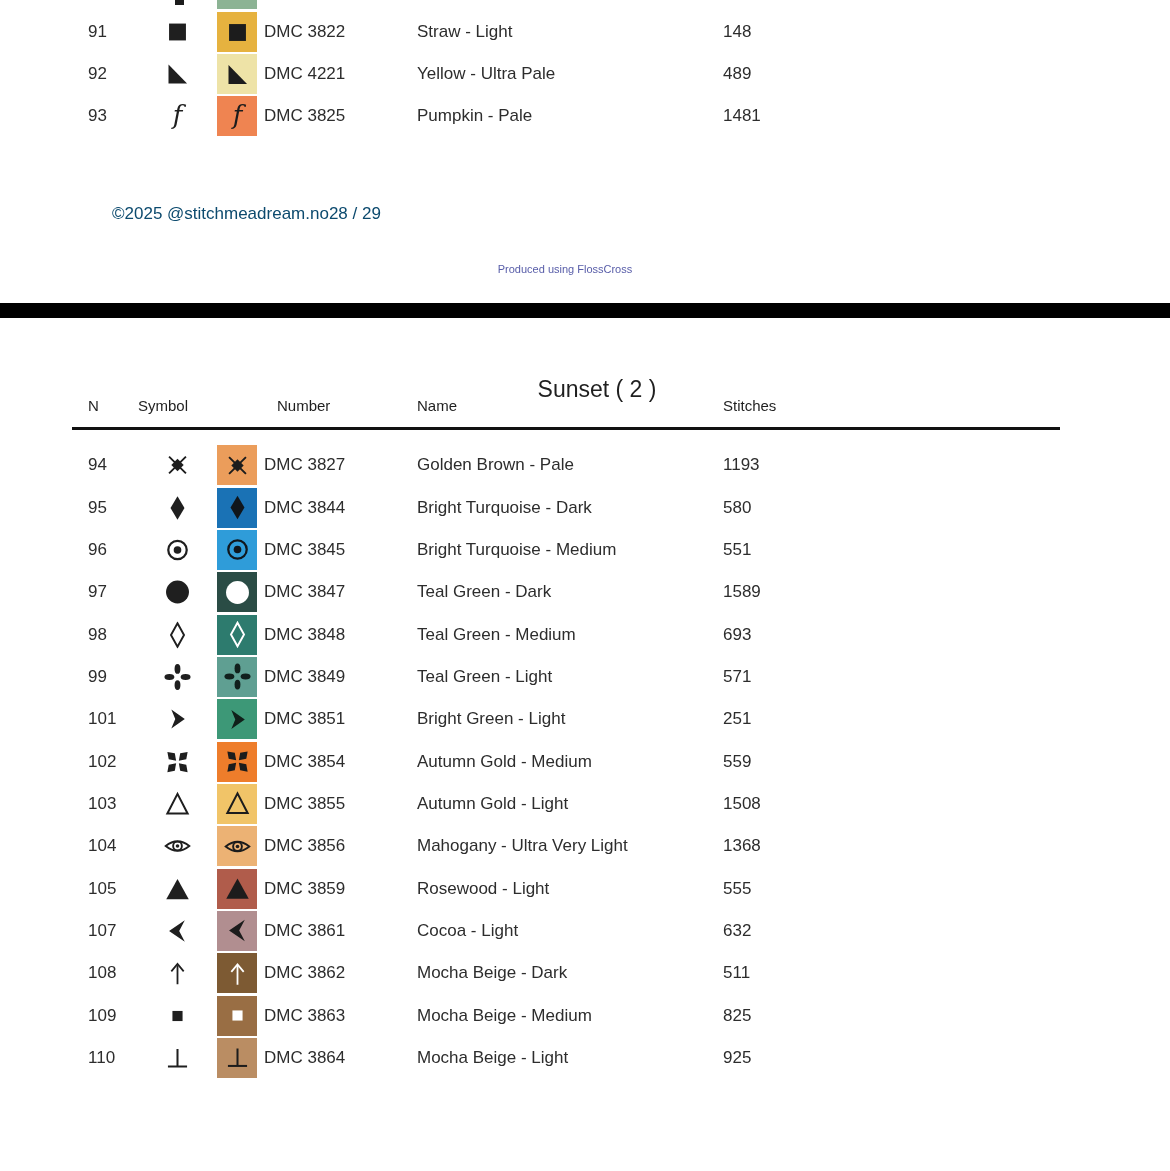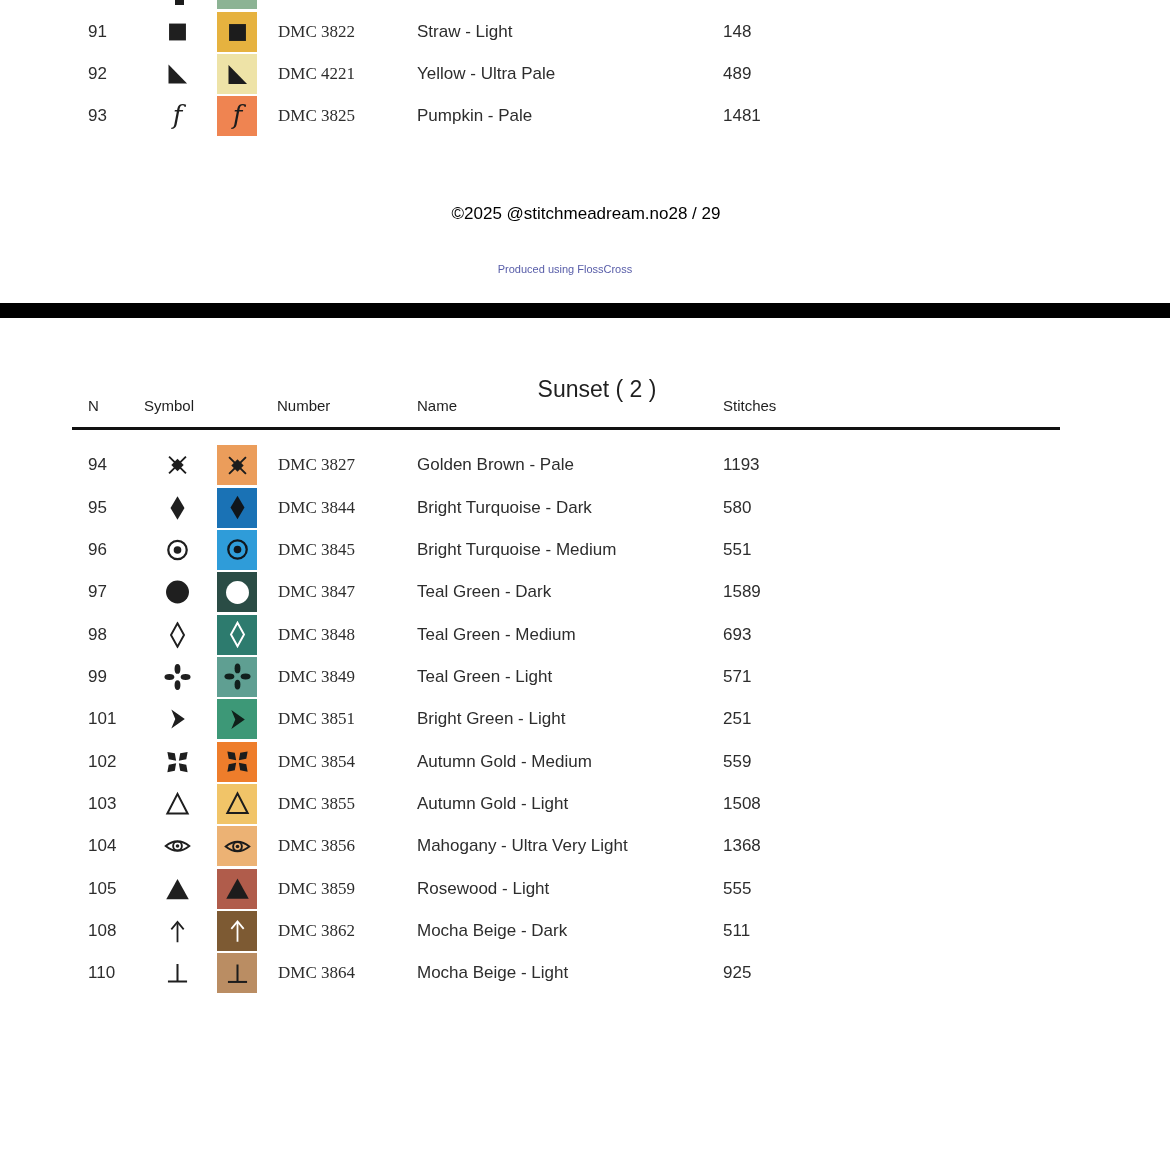--- a/index.html
+++ b/index.html
@@ -15,37 +15,37 @@
   
   .rows{position:absolute;left:0;width:1170px;}
   #rows-top{top:11px;}
   #rows-bottom{top:444px;}
   .legend-row{position:relative;height:42px;}
   #rows-bottom .legend-row{height:42.35px;}
   .cell{position:absolute;top:50%;transform:translateY(-50%);font-size:17px;white-space:nowrap;}
   .cell-n{left:88px;}
   .cell-symbol{left:147px;width:60px;display:flex;justify-content:center;align-items:center;color:#1f1f1f;}
   .cell-chip{left:217px;width:40px;height:40px;display:flex;justify-content:center;align-items:center;}
-  .cell-number{left:278px;font-family:Liberation Serif, serif;}
+  .cell-number{left:264px;}
   .cell-name{left:417px;}
   .cell-stitches{left:723px;}
   .cell-chip svg.mirror{transform:scaleX(-1);}
   
   .footer{position:absolute;top:204px;left:112px;width:948px;display:flex;
-          justify-content:center;font-size:17px;color:#000000;}
+          justify-content:flex-start;font-size:17px;color:#0c4a6e;}
   .produced{position:absolute;top:263px;left:0;width:1130px;text-align:center;
             font-size:11px;cursor:pointer;}
   
   .page-divider{position:absolute;top:303px;left:0;width:1170px;height:15px;background:#000;}
   
   .legend-title{position:absolute;top:364px;left:0;width:1170px;text-align:center;
                 font-size:23px;font-weight:400;color:#1f1f1f;margin:12px;}
   .header-row{position:absolute;top:397px;left:0;width:1170px;font-size:15px;color:#1f1f1f;}
   .header-row span{position:absolute;white-space:nowrap;}
-  .hdr-n{left:88px;} .hdr-symbol{left:144px;text-align:right;} .hdr-number{left:277px;}
+  .hdr-n{left:88px;} .hdr-symbol{left:138px;text-align:right;} .hdr-number{left:277px;}
   .hdr-name{left:417px;} .hdr-stitches{left:723px;text-align:right;}
   .header-underline{position:absolute;top:427px;left:72px;width:988px;height:3px;background:#111;}
 </style>
 </head>
 <body>
 
 <div class="canvas">
 
   <section>
     <div class="partial-symbol"></div>
@@ -314,20 +314,36 @@
           <span class="cell cell-chip" style="background:#b05c4b">
             <svg viewBox="0 0 24 24" width="27" height="27" fill="currentColor" style="color:#1c1c1c">
               <polygon points="12,3 22,21 2,21"></polygon>
             </svg>
           </span>
           <span class="cell cell-number">DMC 3859</span>
           <span class="cell cell-name">Rosewood - Light</span>
           <span class="cell cell-stitches">555</span>
         </div>
         <div class="legend-row">
+          <span class="cell cell-n">107</span>
+          <span class="cell cell-symbol">
+            <svg viewBox="0 0 24 24" width="27" height="27" fill="currentColor" style="color:#1f1f1f">
+              <polygon points="18.5,2.5 4.5,12 18.5,21.5 13.5,12"></polygon>
+            </svg>
+          </span>
+          <span class="cell cell-chip" style="background:#b18e90">
+            <svg viewBox="0 0 24 24" width="27" height="27" fill="currentColor" style="color:#1c1c1c">
+              <polygon points="18.5,2.5 4.5,12 18.5,21.5 13.5,12"></polygon>
+            </svg>
+          </span>
+          <span class="cell cell-number">DMC 3861</span>
+          <span class="cell cell-name">Cocoa - Light</span>
+          <span class="cell cell-stitches">632</span>
+        </div>
+        <div class="legend-row">
           <span class="cell cell-n">108</span>
           <span class="cell cell-symbol">
             <svg viewBox="0 0 24 24" width="27" height="27" fill="currentColor" style="color:#1f1f1f">
               <g fill="none" stroke="currentColor" stroke-width="1.6">
                 <path d="M12,22 L12,5"></path>
                 <path d="M6.5,10.5 L12,4 L17.5,10.5"></path>
               </g>
             </svg>
           </span>
           <span class="cell cell-chip" style="background:#7d5a33">
@@ -336,20 +352,36 @@
                 <path d="M12,22 L12,5"></path>
                 <path d="M6.5,10.5 L12,4 L17.5,10.5"></path>
               </g>
             </svg>
           </span>
           <span class="cell cell-number">DMC 3862</span>
           <span class="cell cell-name">Mocha Beige - Dark</span>
           <span class="cell cell-stitches">511</span>
         </div>
         <div class="legend-row">
+          <span class="cell cell-n">109</span>
+          <span class="cell cell-symbol">
+            <svg viewBox="0 0 24 24" width="27" height="27" fill="currentColor" style="color:#1f1f1f">
+              <rect x="7.5" y="7.5" width="9" height="9"></rect>
+            </svg>
+          </span>
+          <span class="cell cell-chip" style="background:#996e44">
+            <svg viewBox="0 0 24 24" width="27" height="27" fill="currentColor" style="color:#ffffff">
+              <rect x="7.5" y="7.5" width="9" height="9"></rect>
+            </svg>
+          </span>
+          <span class="cell cell-number">DMC 3863</span>
+          <span class="cell cell-name">Mocha Beige - Medium</span>
+          <span class="cell cell-stitches">825</span>
+        </div>
+        <div class="legend-row">
           <span class="cell cell-n">110</span>
           <span class="cell cell-symbol">
             <svg viewBox="0 0 24 24" width="27" height="27" fill="currentColor" style="color:#1f1f1f">
               <g fill="none" stroke="currentColor" stroke-width="1.8">
                 <path d="M12,4 L12,19.5"></path>
                 <path d="M3.5,19.5 L20.5,19.5"></path>
               </g>
             </svg>
           </span>
           <span class="cell cell-chip" style="background:#ba8d63">

